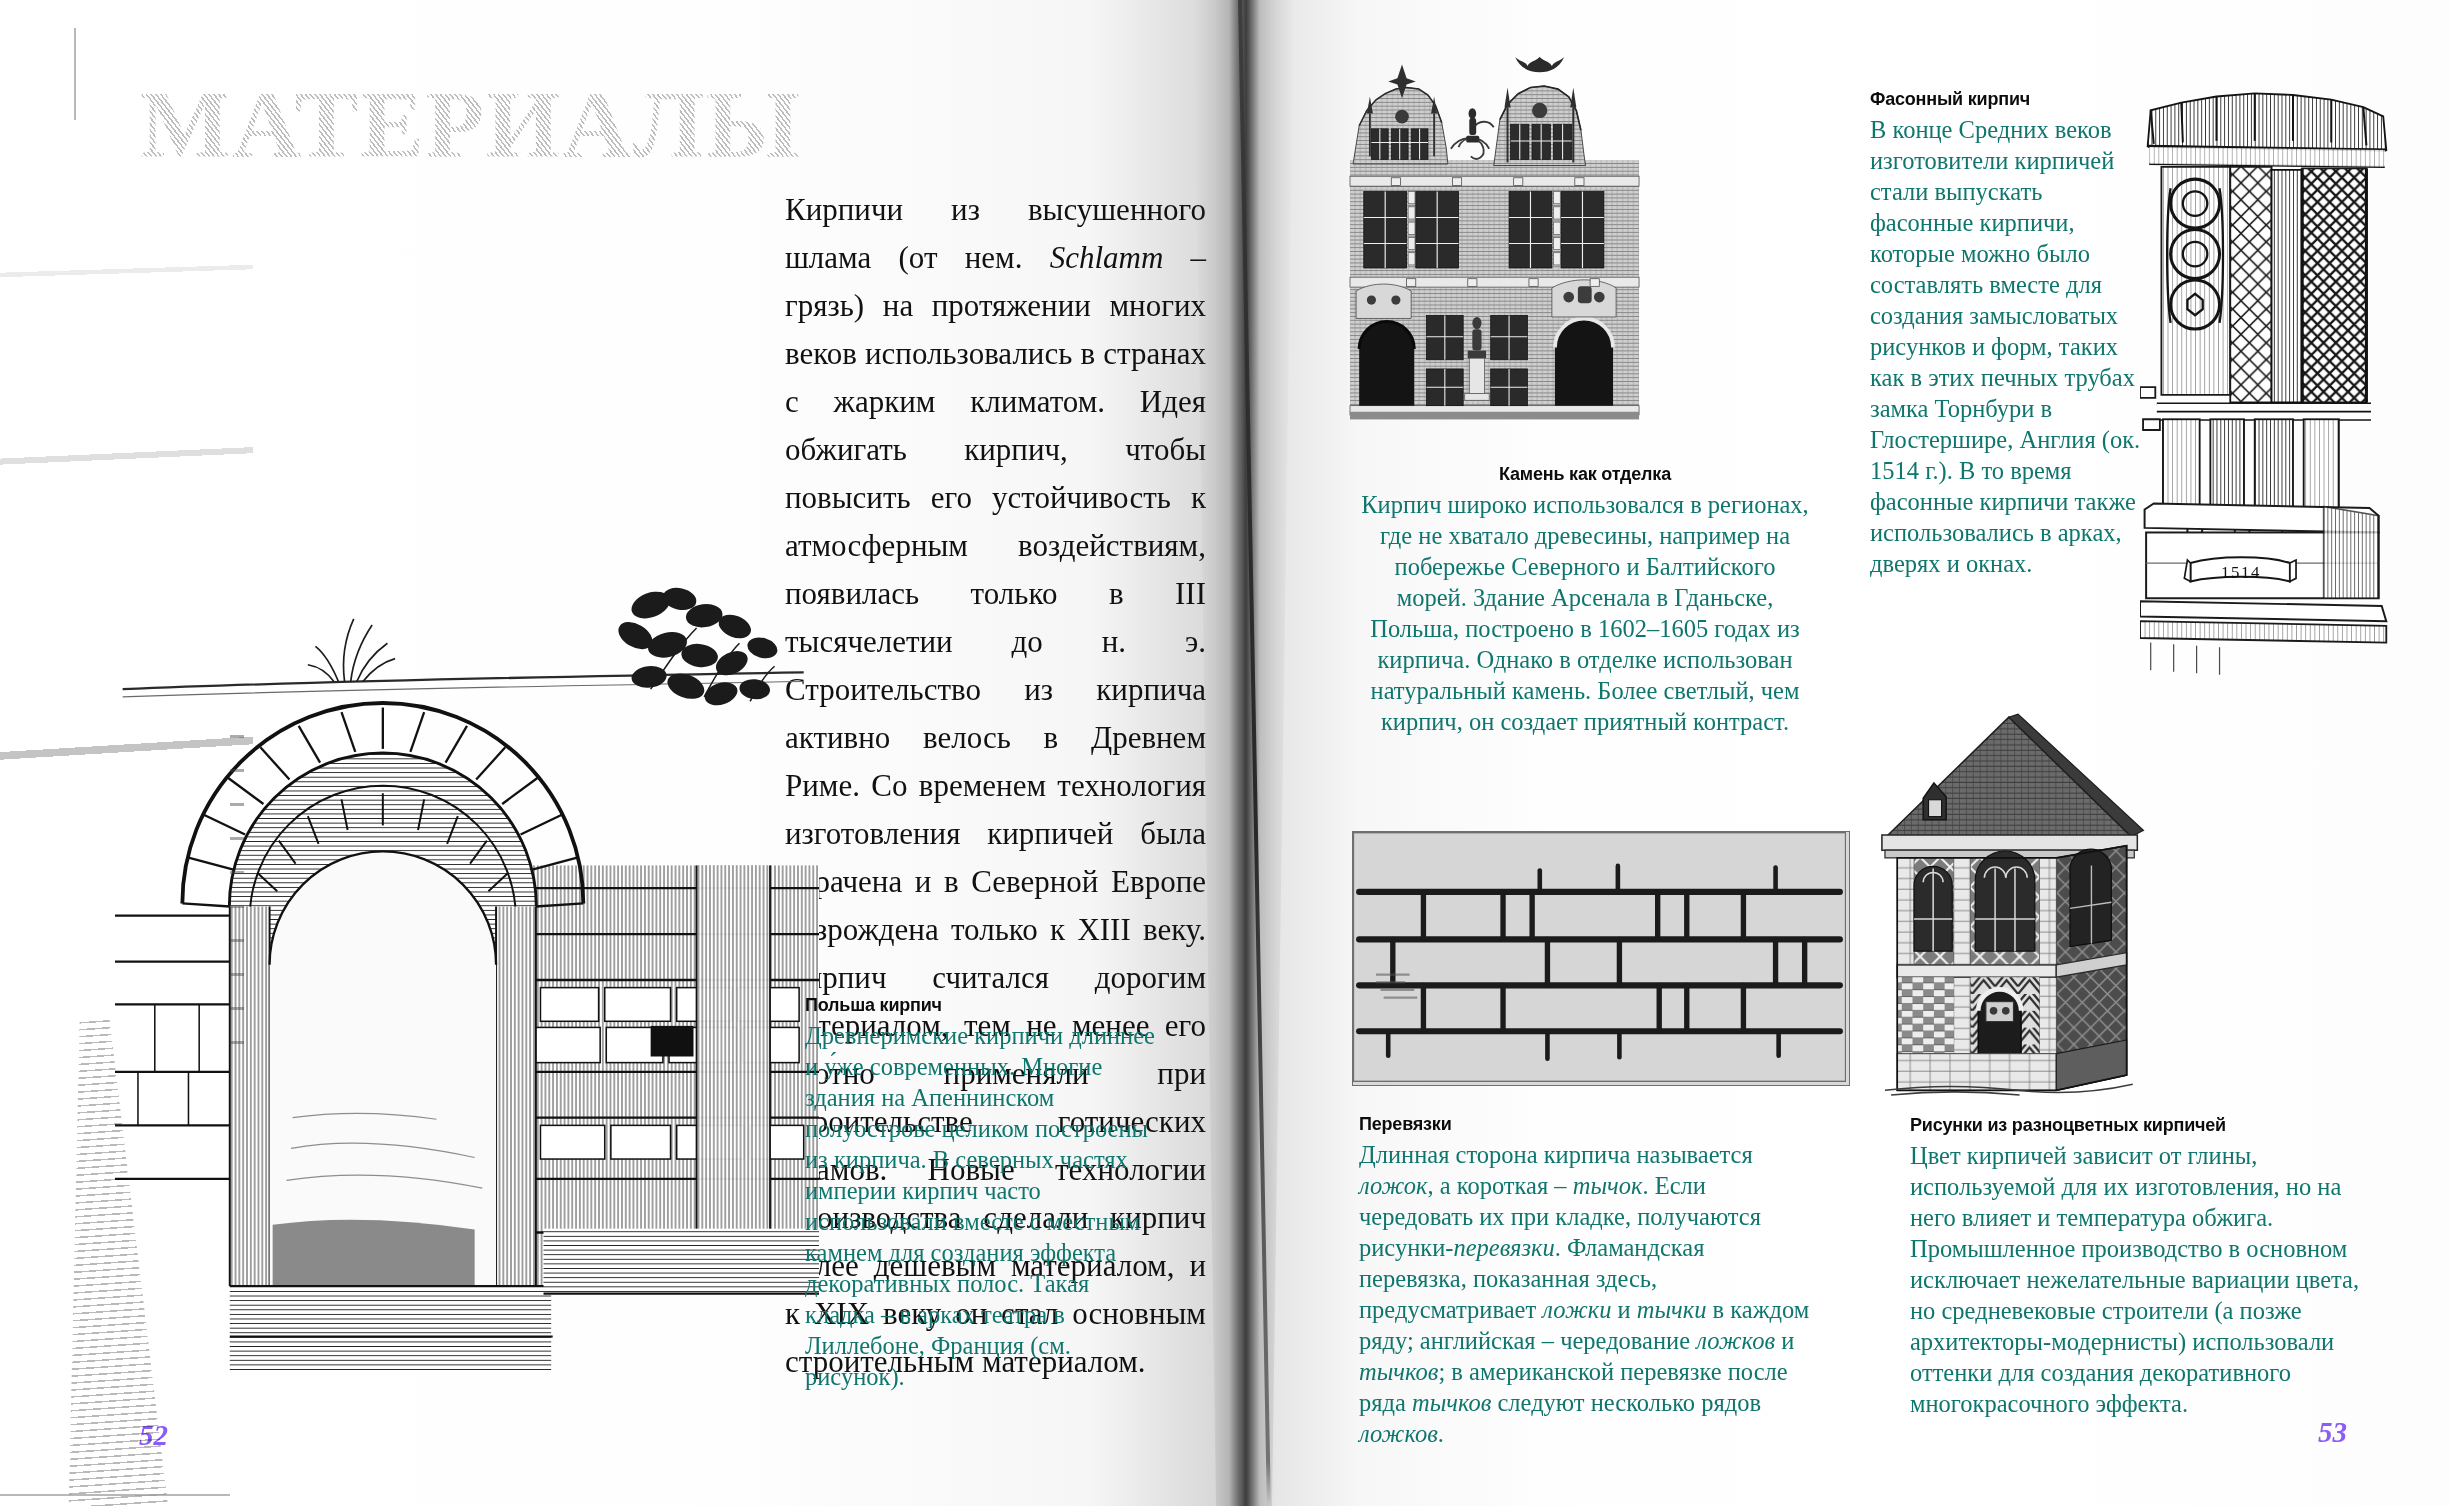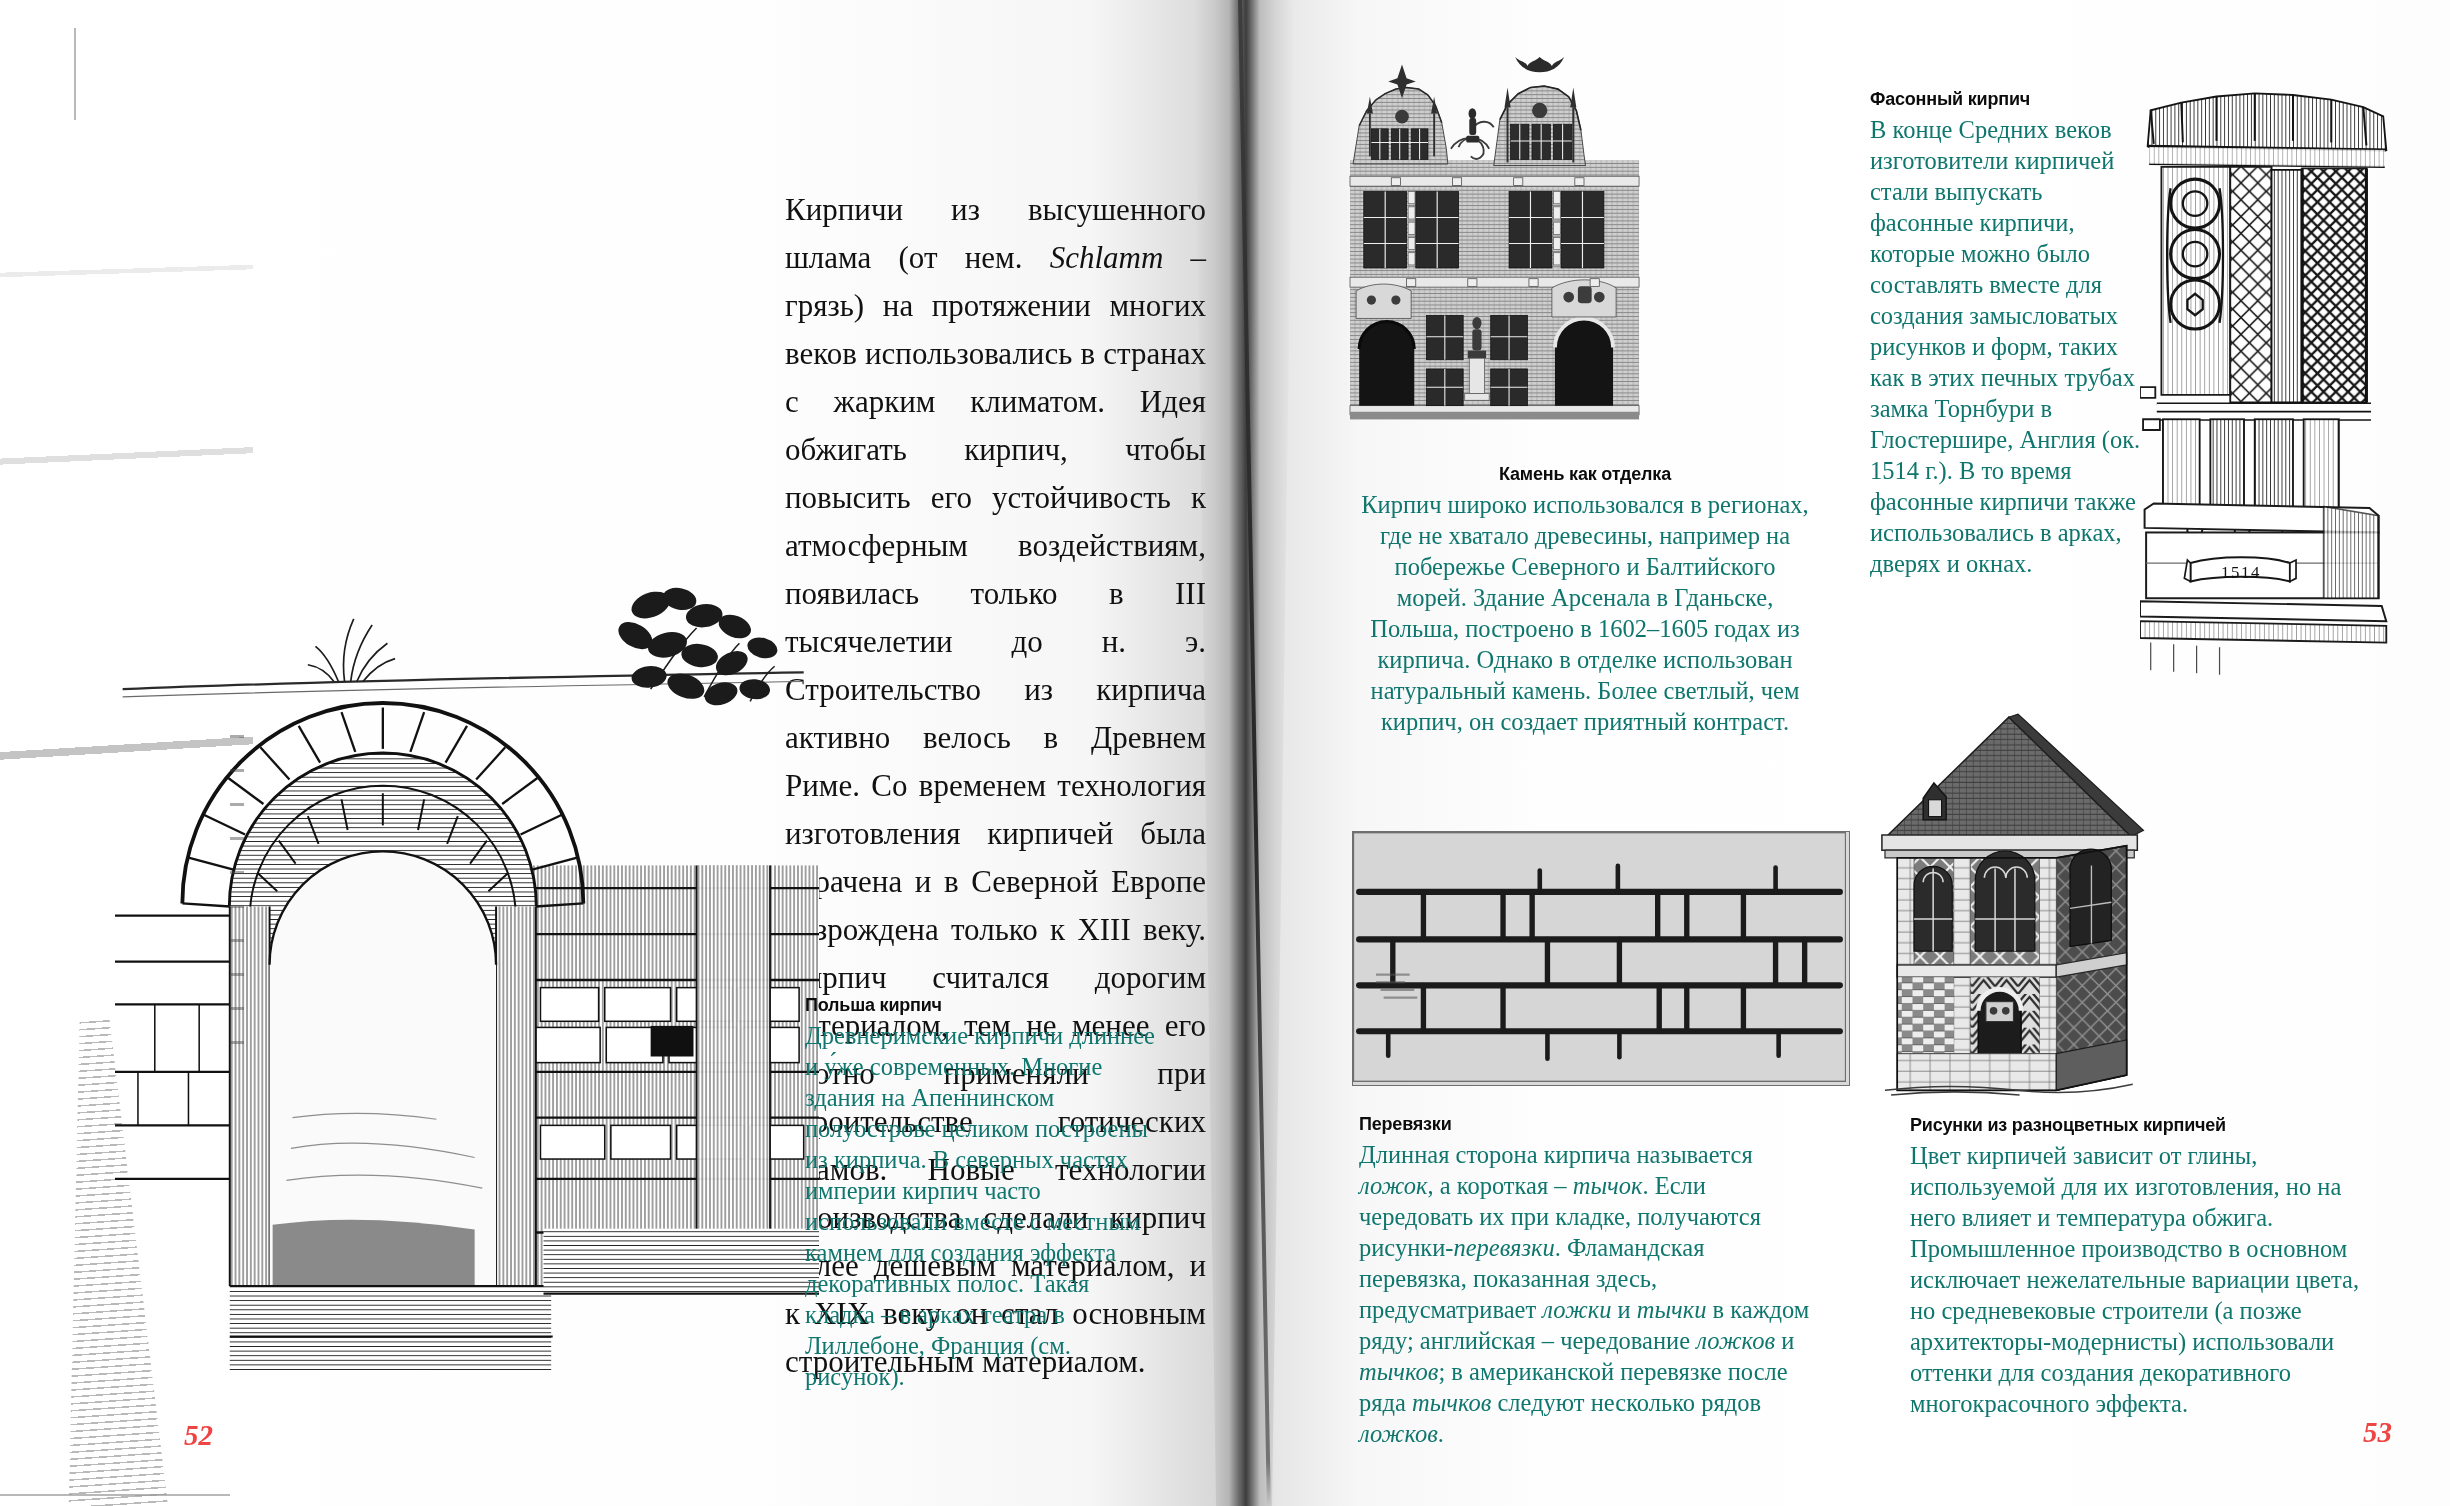--- a/index.html
+++ b/index.html
@@ -41,37 +41,38 @@
   .lead{position:absolute;left:417px;top:186px;width:789px;font-size:31px;line-height:48px;
     text-align:justify;font-family:"Liberation Serif",serif;}
   .lead .ital{font-style:italic;}
   .lead-wrap{position:absolute;left:417px;top:186px;width:789px;}
 
   .sec{position:absolute;font-family:"Liberation Serif",serif;}
   .sec h3{margin:0 0 3.8px 0;font-size:18px;font-weight:700;font-family:"Liberation Sans",sans-serif;letter-spacing:-0.2px;color:#0c0c0c;}
   .sec p{margin:0;font-size:24.5px;line-height:31px;color:#0f766e;}
   .sec .ital{font-style:italic;}
 
-  .folio{position:absolute;font-size:29px;font-style:italic;font-weight:700;color:#ef4444;font-family:"Liberation Serif",serif;margin-left:45px;}
+  .folio{position:absolute;font-size:29px;font-style:italic;font-weight:700;color:#8b5cf6;font-family:"Liberation Serif",serif;}
 
   
   .fig{position:absolute;text-align:center;}
   .fig svg{display:block;}
   .photo-frame{position:absolute;border:1.5px solid #6f6f6f;background:#d9d9d9;}
 </style>
 </head>
 <body>
 
 <div id="page">
 
   <div class="paper-left"></div>
   <div class="paper-right"></div>
 
   <div class="top-left-rule"></div>
 
+  <div class="watermark">МАТЕРИАЛЫ</div>
 
   <div class="lead-wrap">
     <div style="float:left;width:0;height:306px;"></div>
     <div style="float:left;width:368px;height:880px;margin-top:306px;shape-outside:inset(0);"></div>
     <div class="lead" style="position:static;width:789px;"><span>Кирпичи из высушенного шлама (от нем. </span><span class="ital">Schlamm</span><span> – грязь) на протяжении многих веков использовались в странах с жарким климатом. Идея обжигать кирпич, чтобы повысить его устойчивость к атмосферным воздействиям, появилась только в III тысячелетии до н. э. Строительство из кирпича активно велось в Древнем Риме. Со временем технология изготовления кирпичей была утрачена и в Северной Европе возрождена только к XIII веку. Кирпич считался дорогим материалом, тем не менее его охотно применяли при строительстве готических храмов. Новые технологии производства сделали кирпич более дешевым материалом, и к XIX веку он стал основным строительным материалом.</span></div>
   </div>
 
   <div class="fig" style="left:115px;top:536px;">
     <svg width="704" height="865" viewBox="0 0 920 1130">
       <defs>

